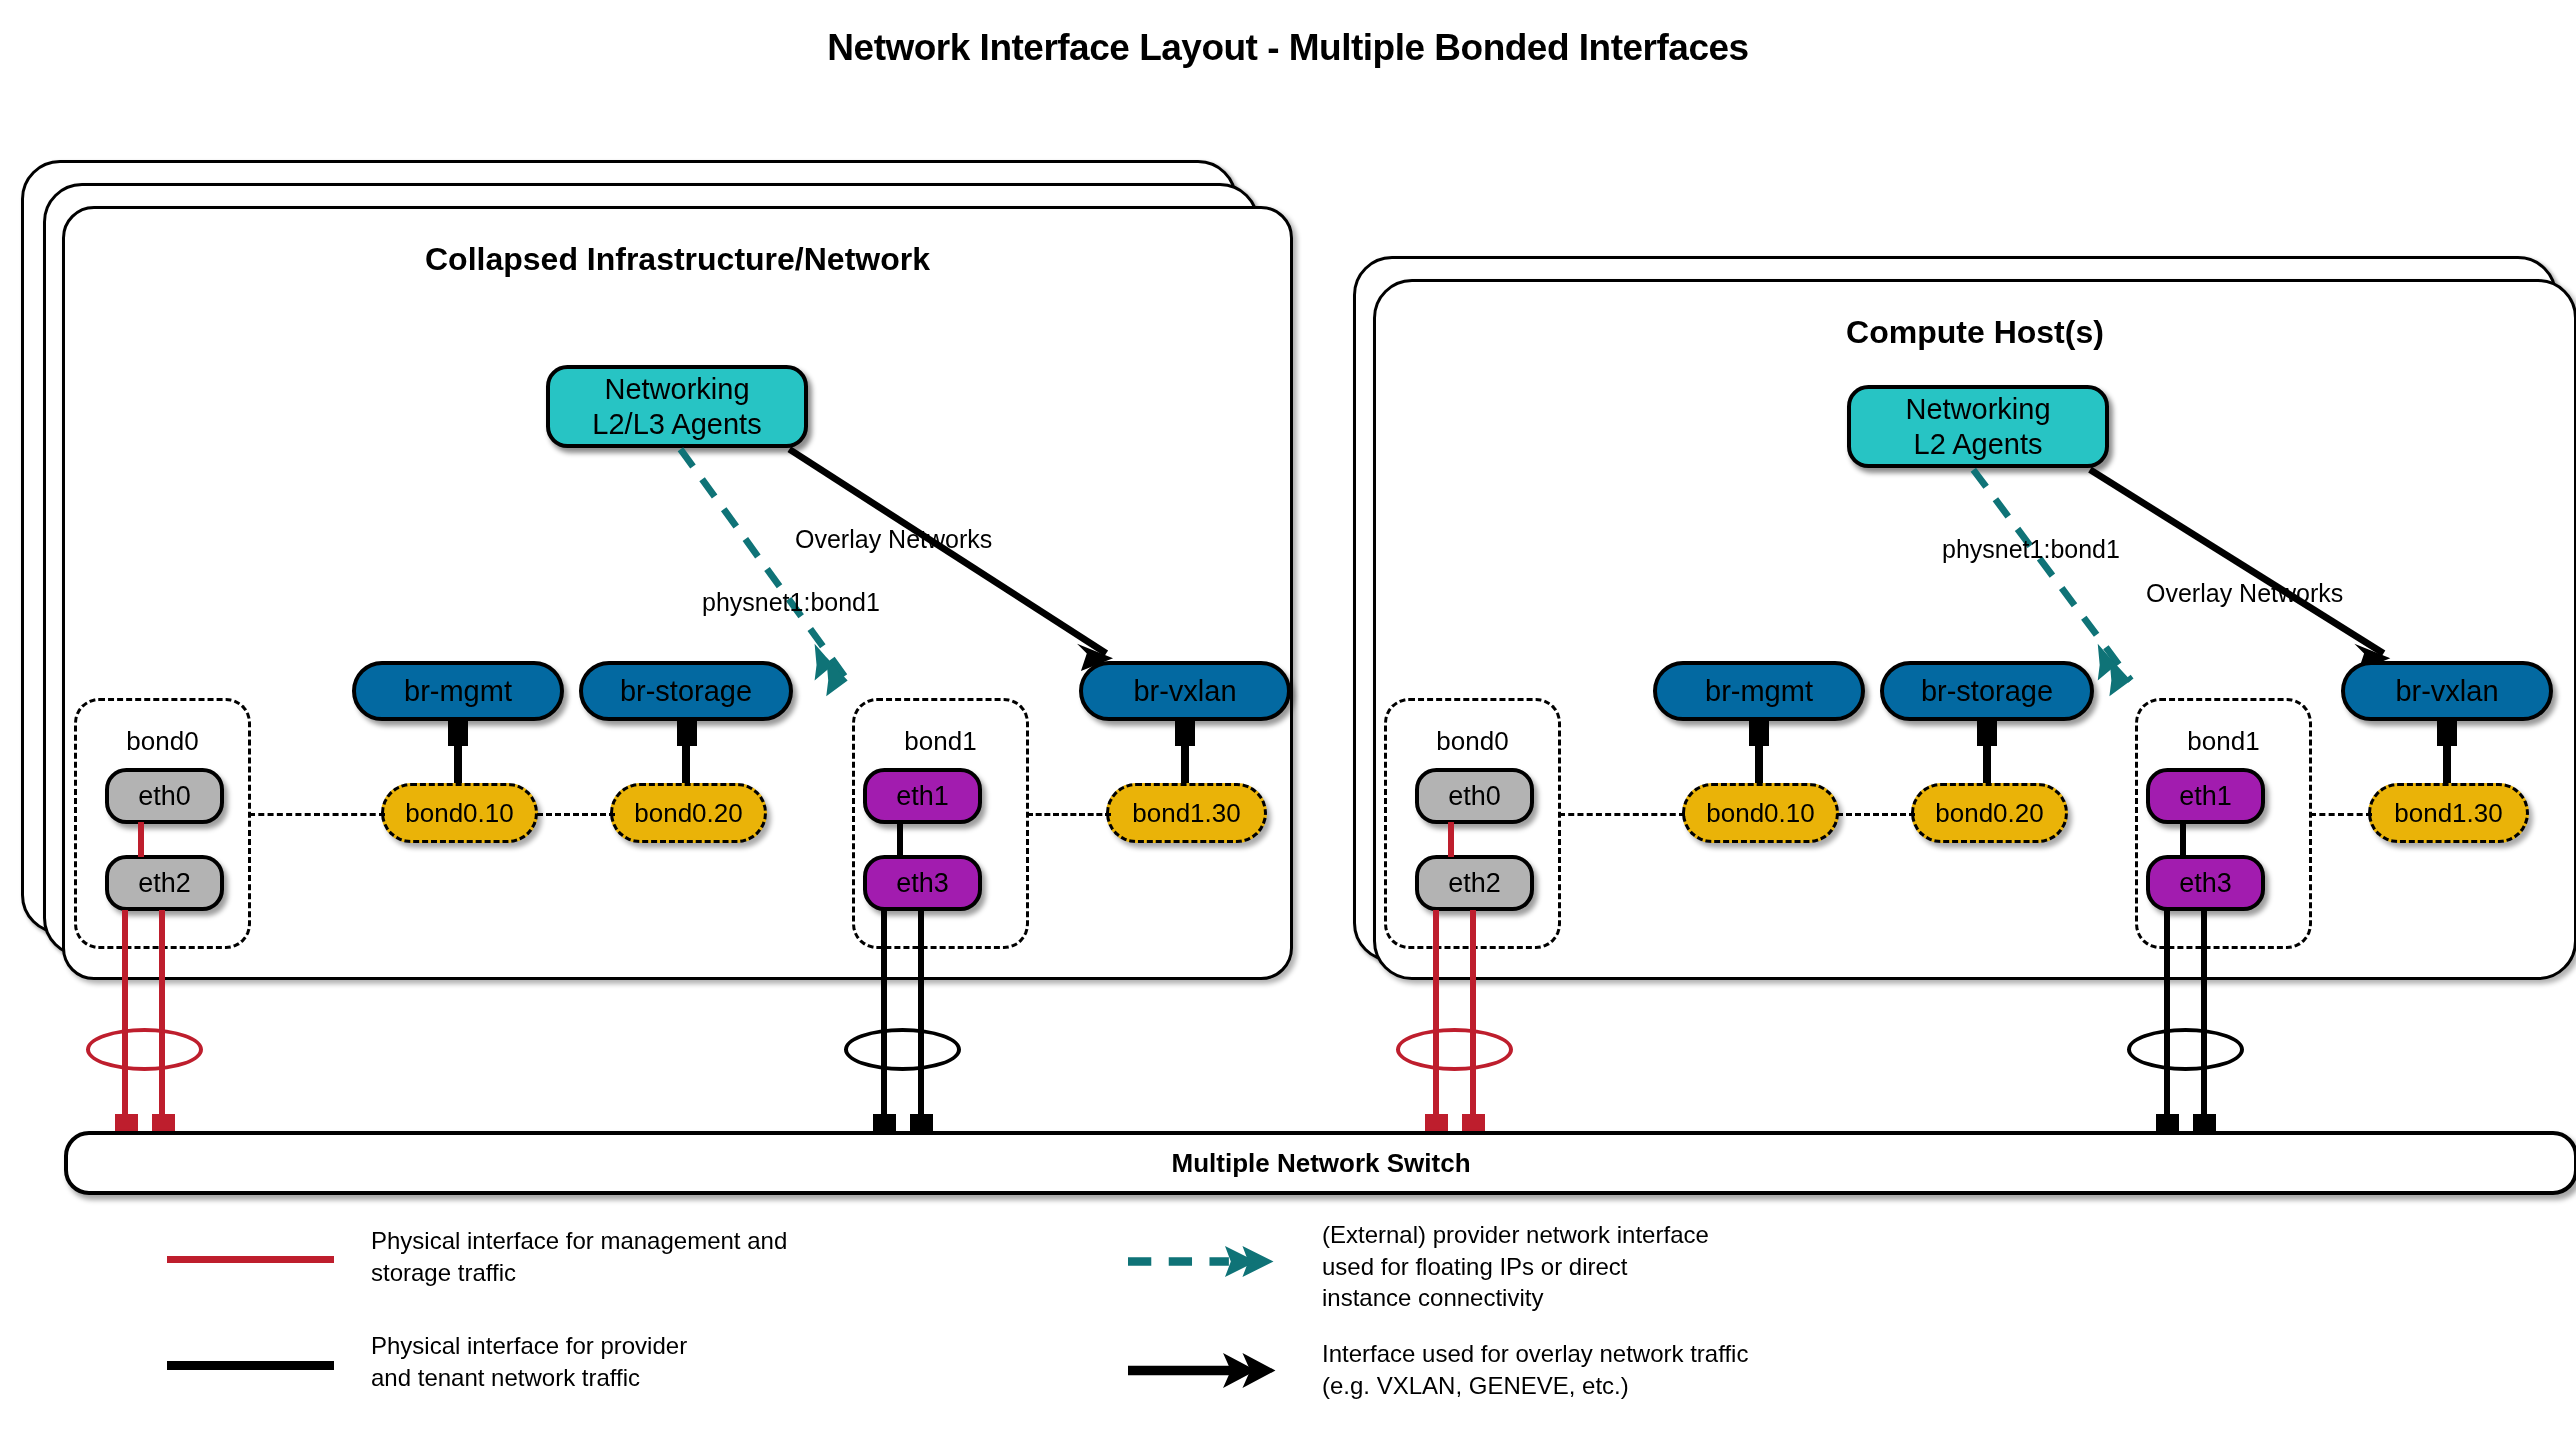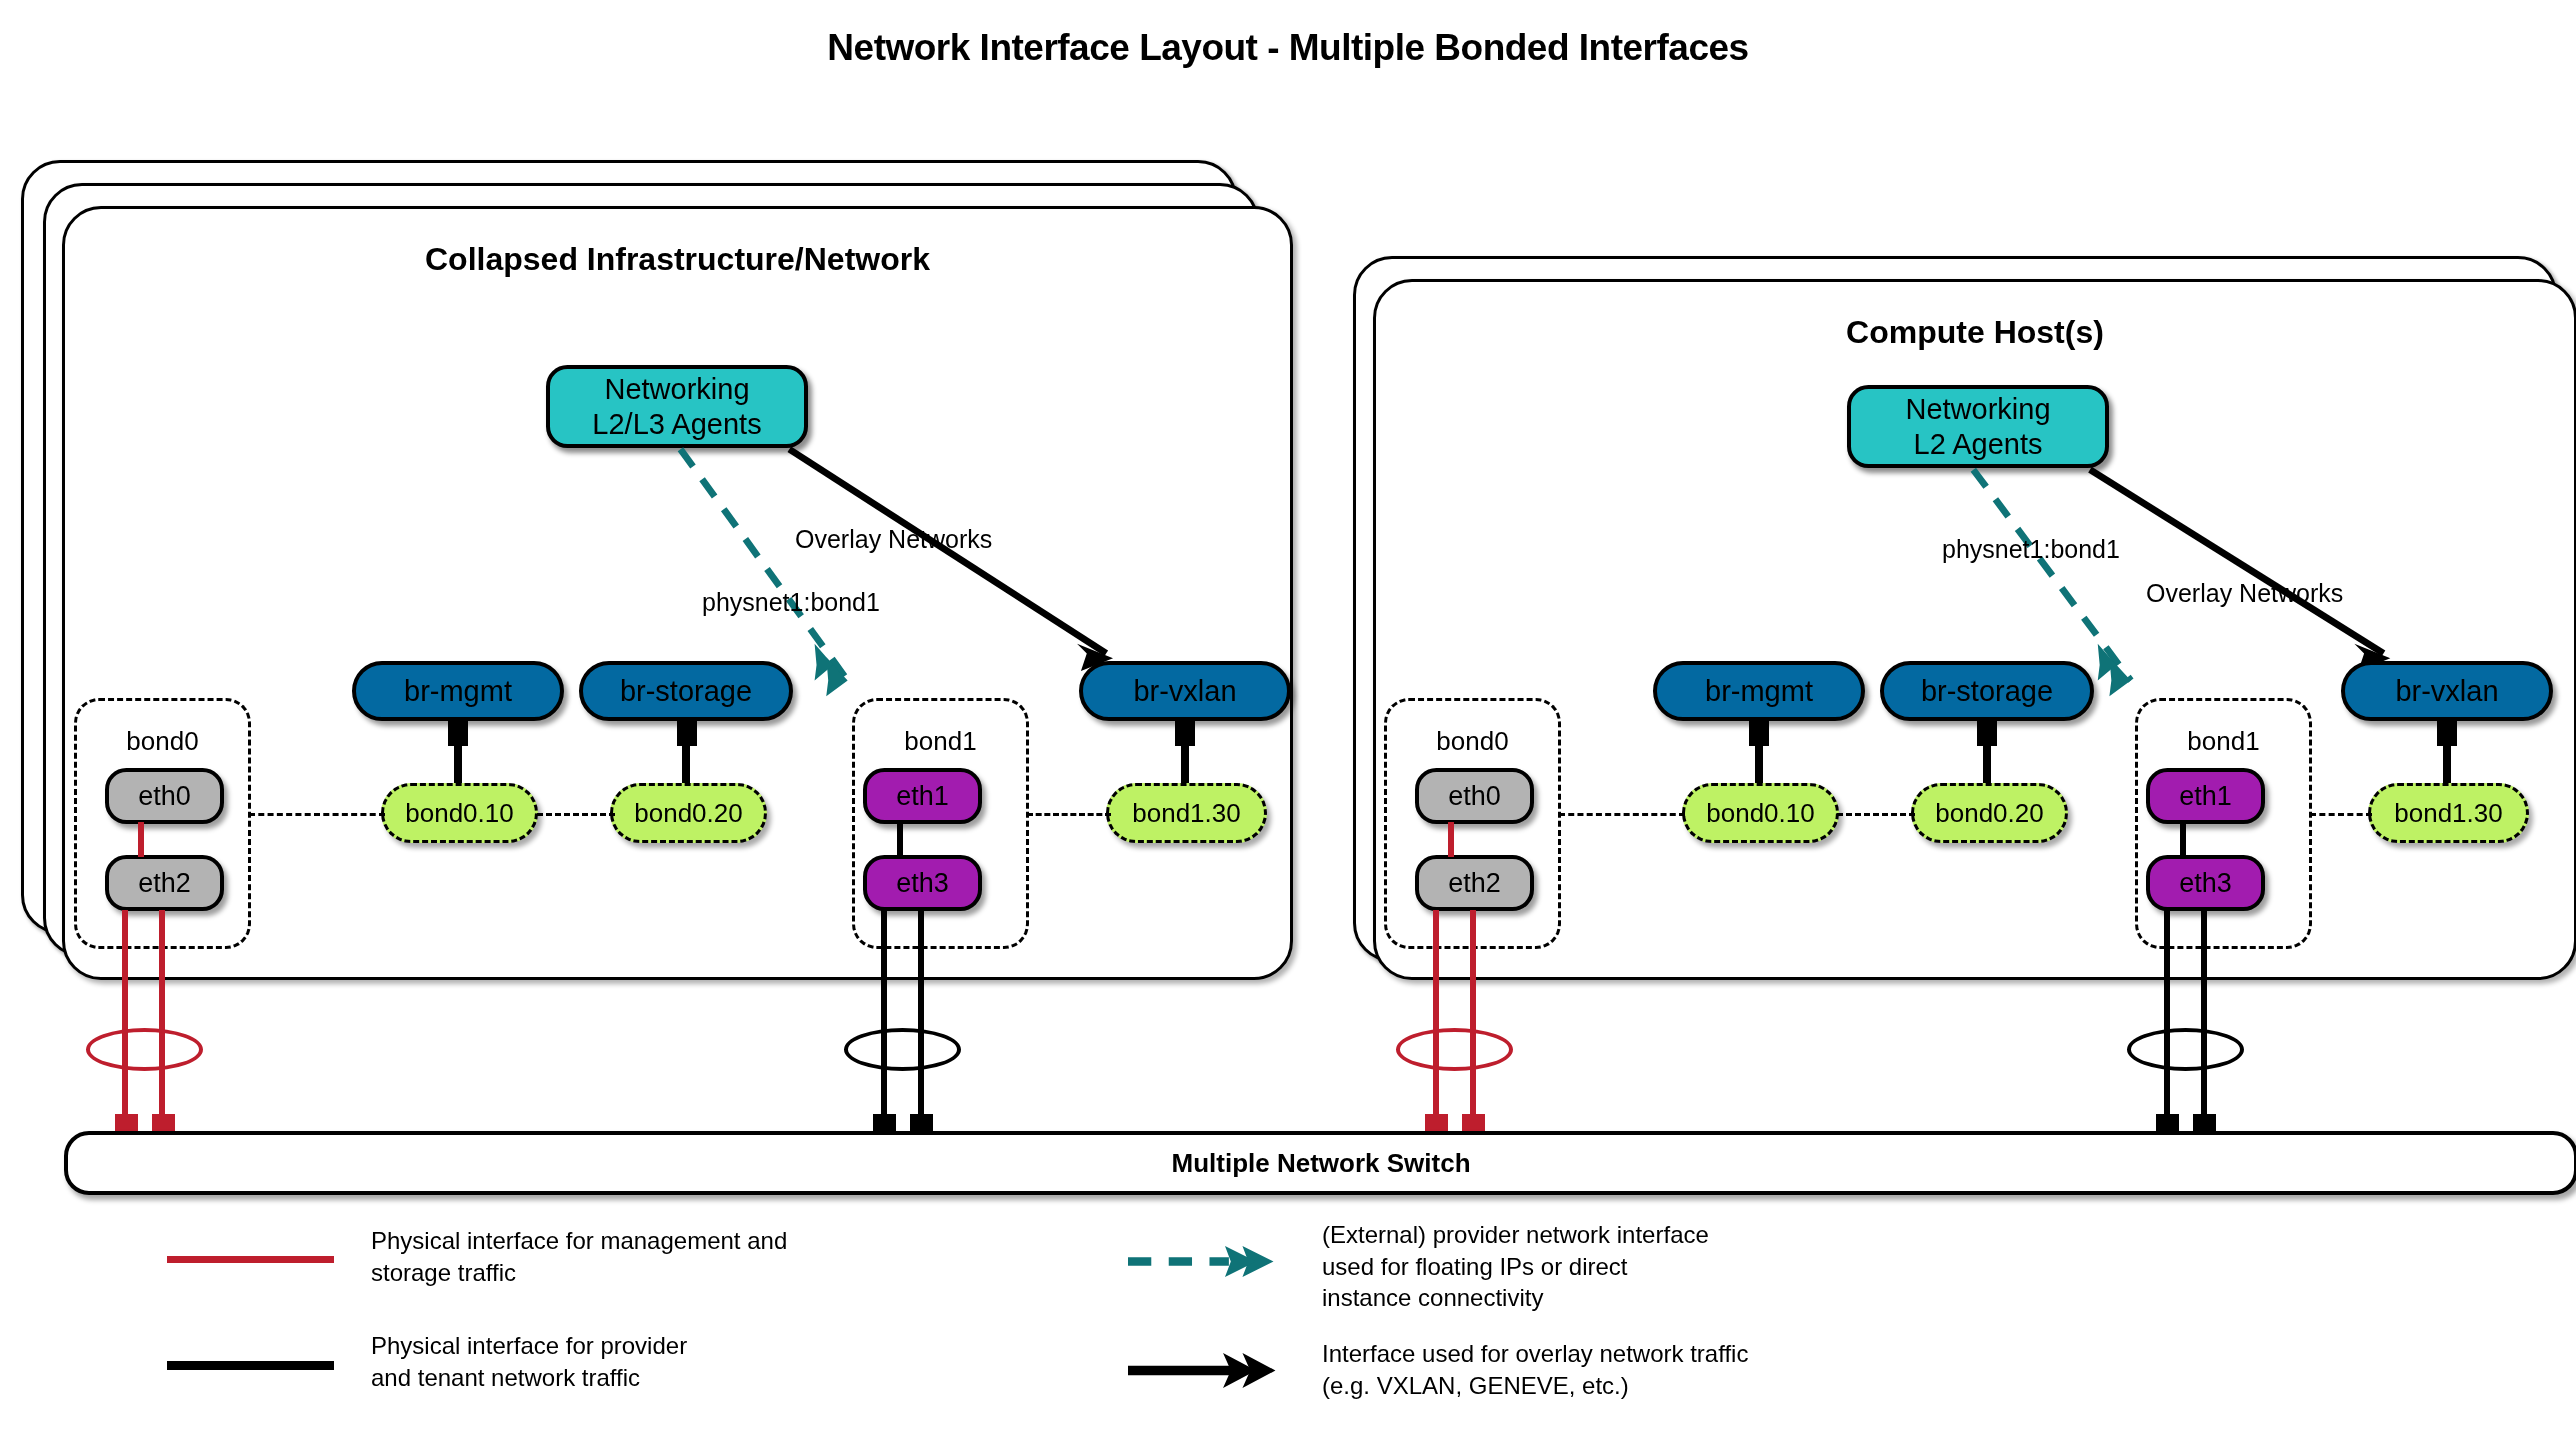--- a/index.html
+++ b/index.html
@@ -33,21 +33,21 @@
   }
   .agent-box{
     background:#27C4C4;border:4.9px solid #000;border-radius:21.4px;
     font-size:29px;line-height:1.2;box-shadow:3.9px 4.9px 4.9px rgba(0,0,0,.45);
   }
   .bridge{
     background:#0369a1;border:4.9px solid #000;border-radius:39px;font-size:29px;
     box-shadow:3.9px 4.9px 4.9px rgba(0,0,0,.40);
   }
   .vlan{
-    background:#bef264;border:3.9px dashed #000;border-radius:39px;font-size:26px;
+    background:#eab308;border:3.9px dashed #000;border-radius:39px;font-size:26px;
     box-shadow:3.9px 4.9px 4.9px rgba(0,0,0,.33);
   }
   .bond-group{
     background:transparent;border:3.9px dashed #000;border-radius:25px;
   }
   .bond-label{
     position:absolute;width:100%;text-align:center;font-size:26px;top:25px;
   }
   .eth{
     position:absolute;display:flex;align-items:center;justify-content:center;
@@ -86,21 +86,21 @@
   svg{position:absolute;top:0;left:0;overflow:visible;}
 </style>
 </head>
 <body>
 
 <div id="page-title">Network Interface Layout - Multiple Bonded Interfaces</div>
 
 <div class="host-stack">
   <div class="stack-layer" style="left:21.4px;top:160px;width:1210px;height:768px;"></div>
   <div class="stack-layer" style="left:43px;top:183px;width:1210px;height:768px;"></div>
-  <div class="host-panel" style="left:62px;top:206px;width:1225px;height:768px;">
+  <div class="host-panel" style="left:62px;top:206px;width:1225px;height:768px;border-radius:32px;">
     <div class="host-title" style="top:31px;">
       <div>Collapsed Infrastructure/Network</div>
     </div>
   </div>
 </div>
 
 <div class="node agent-box" style="left:546px;top:365px;width:262px;height:83px;flex-direction:column;">
   <span>Networking</span>
   <span>L2/L3 Agents</span>
 </div>

